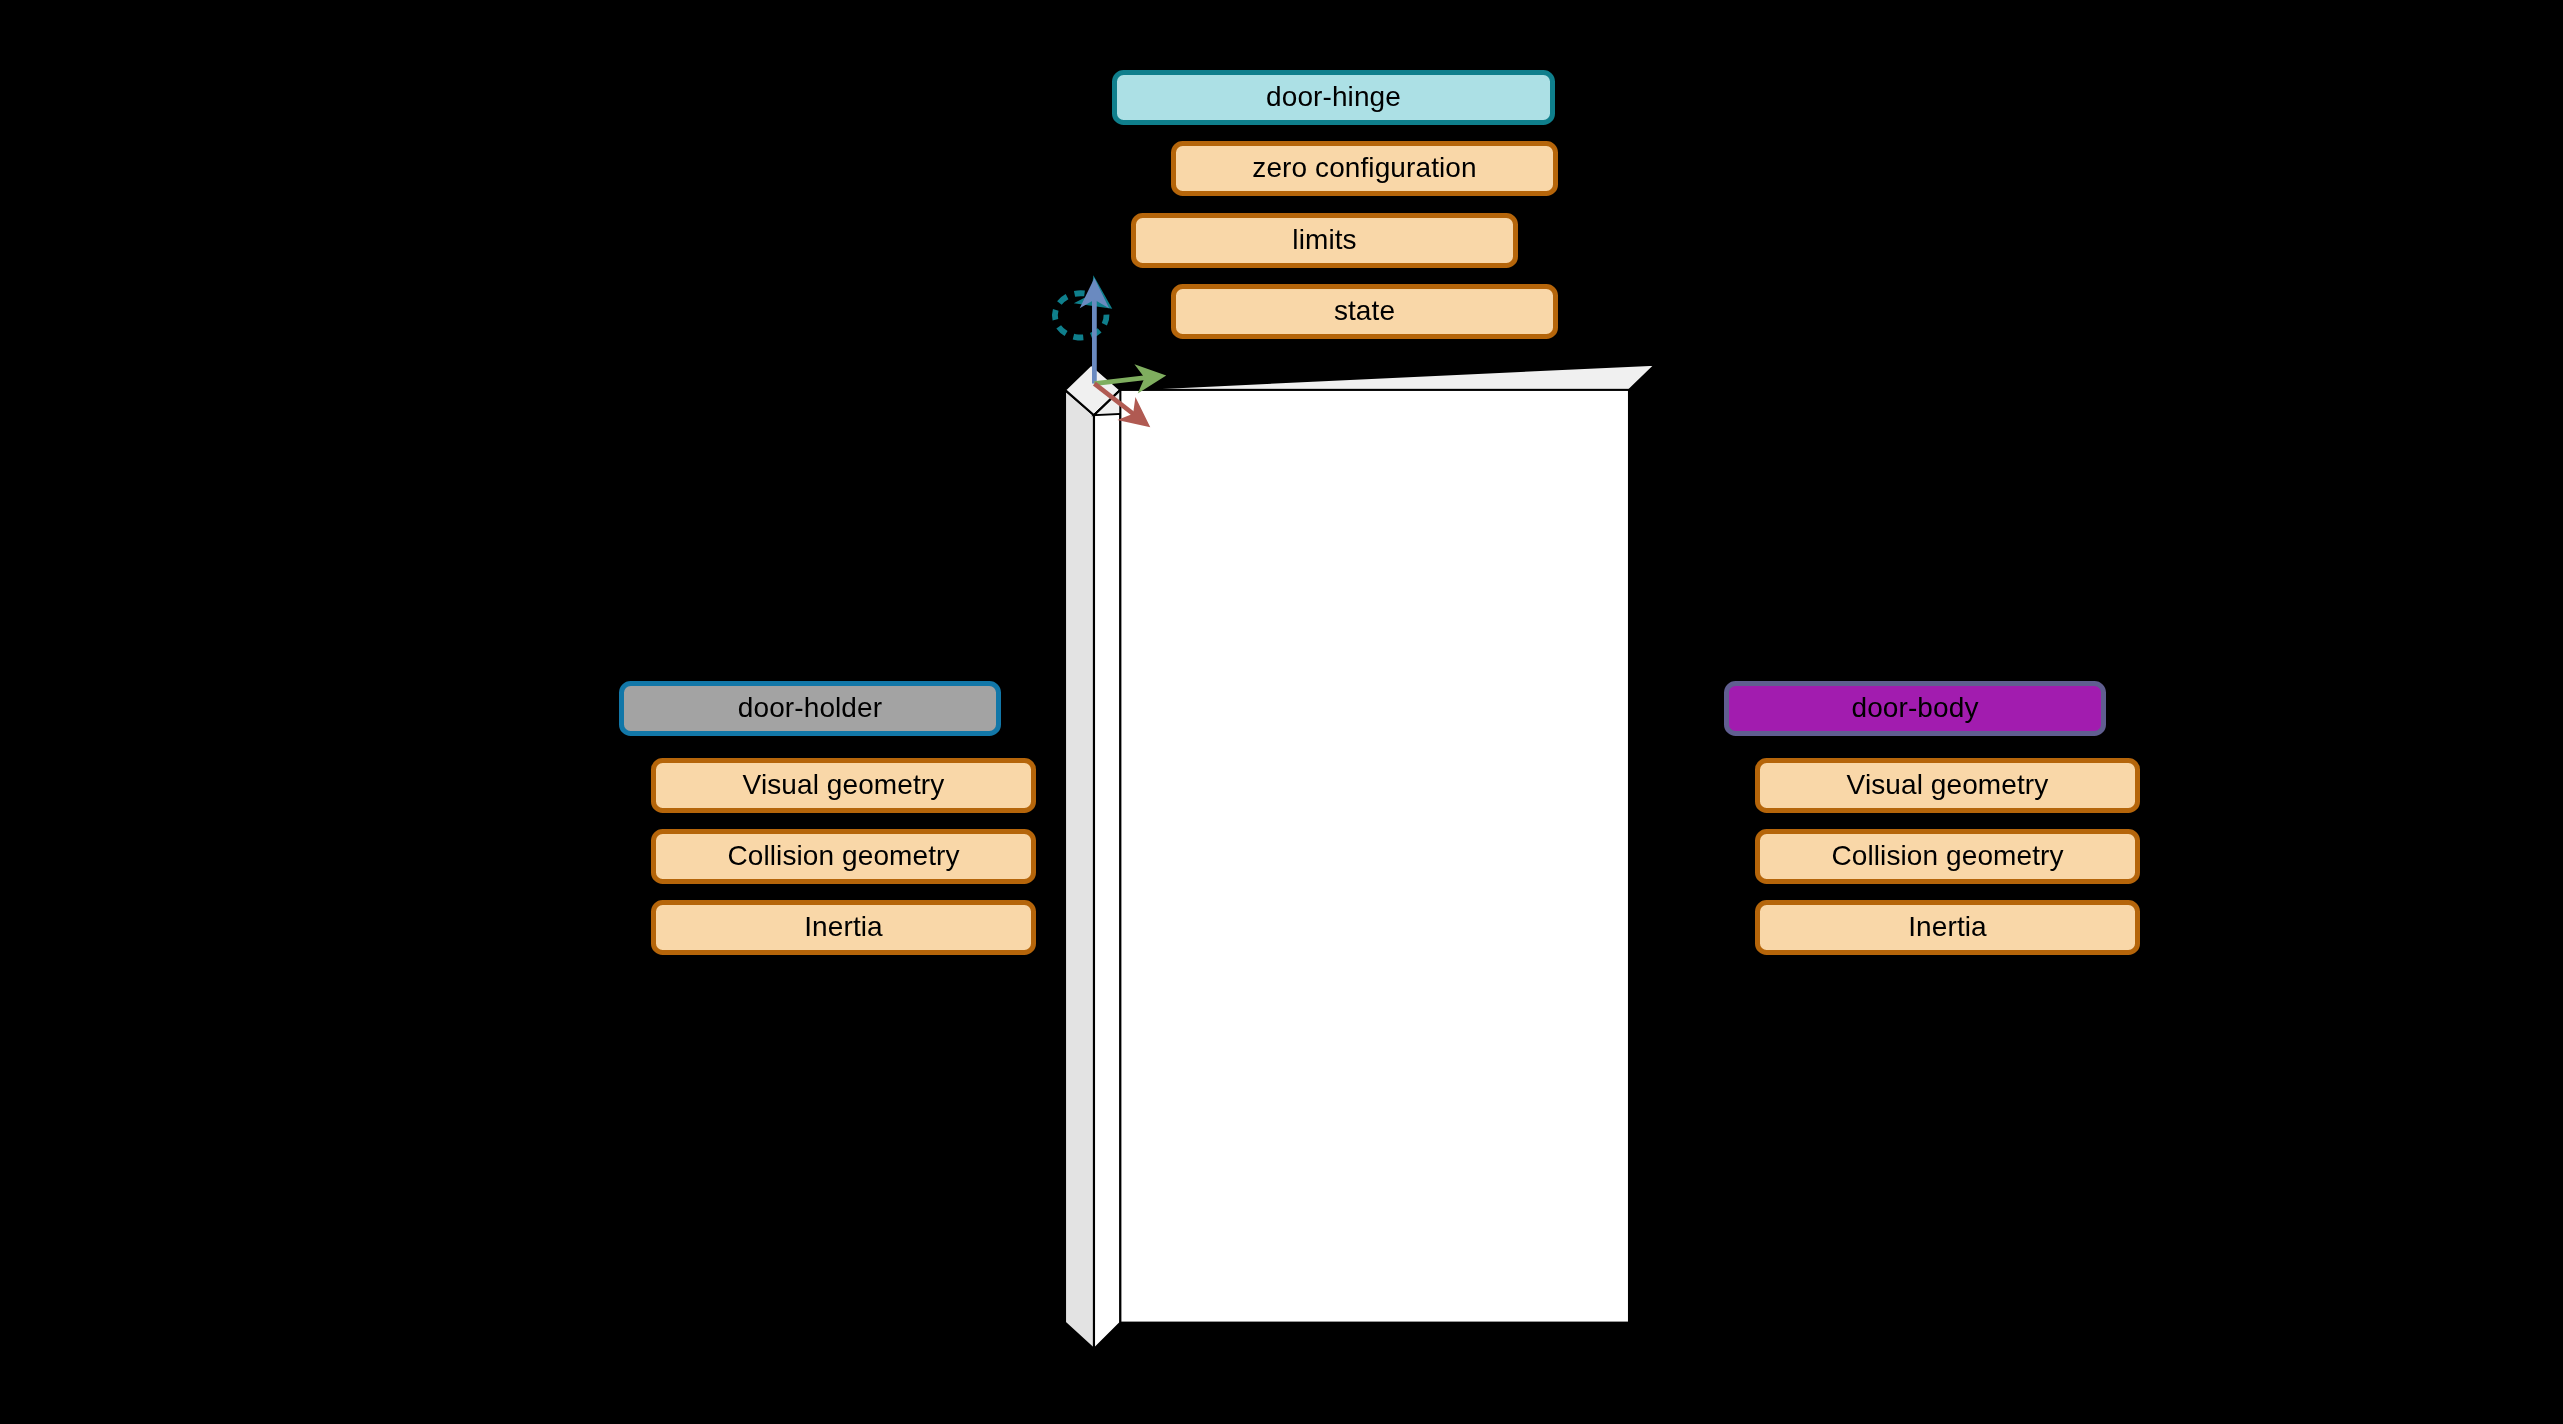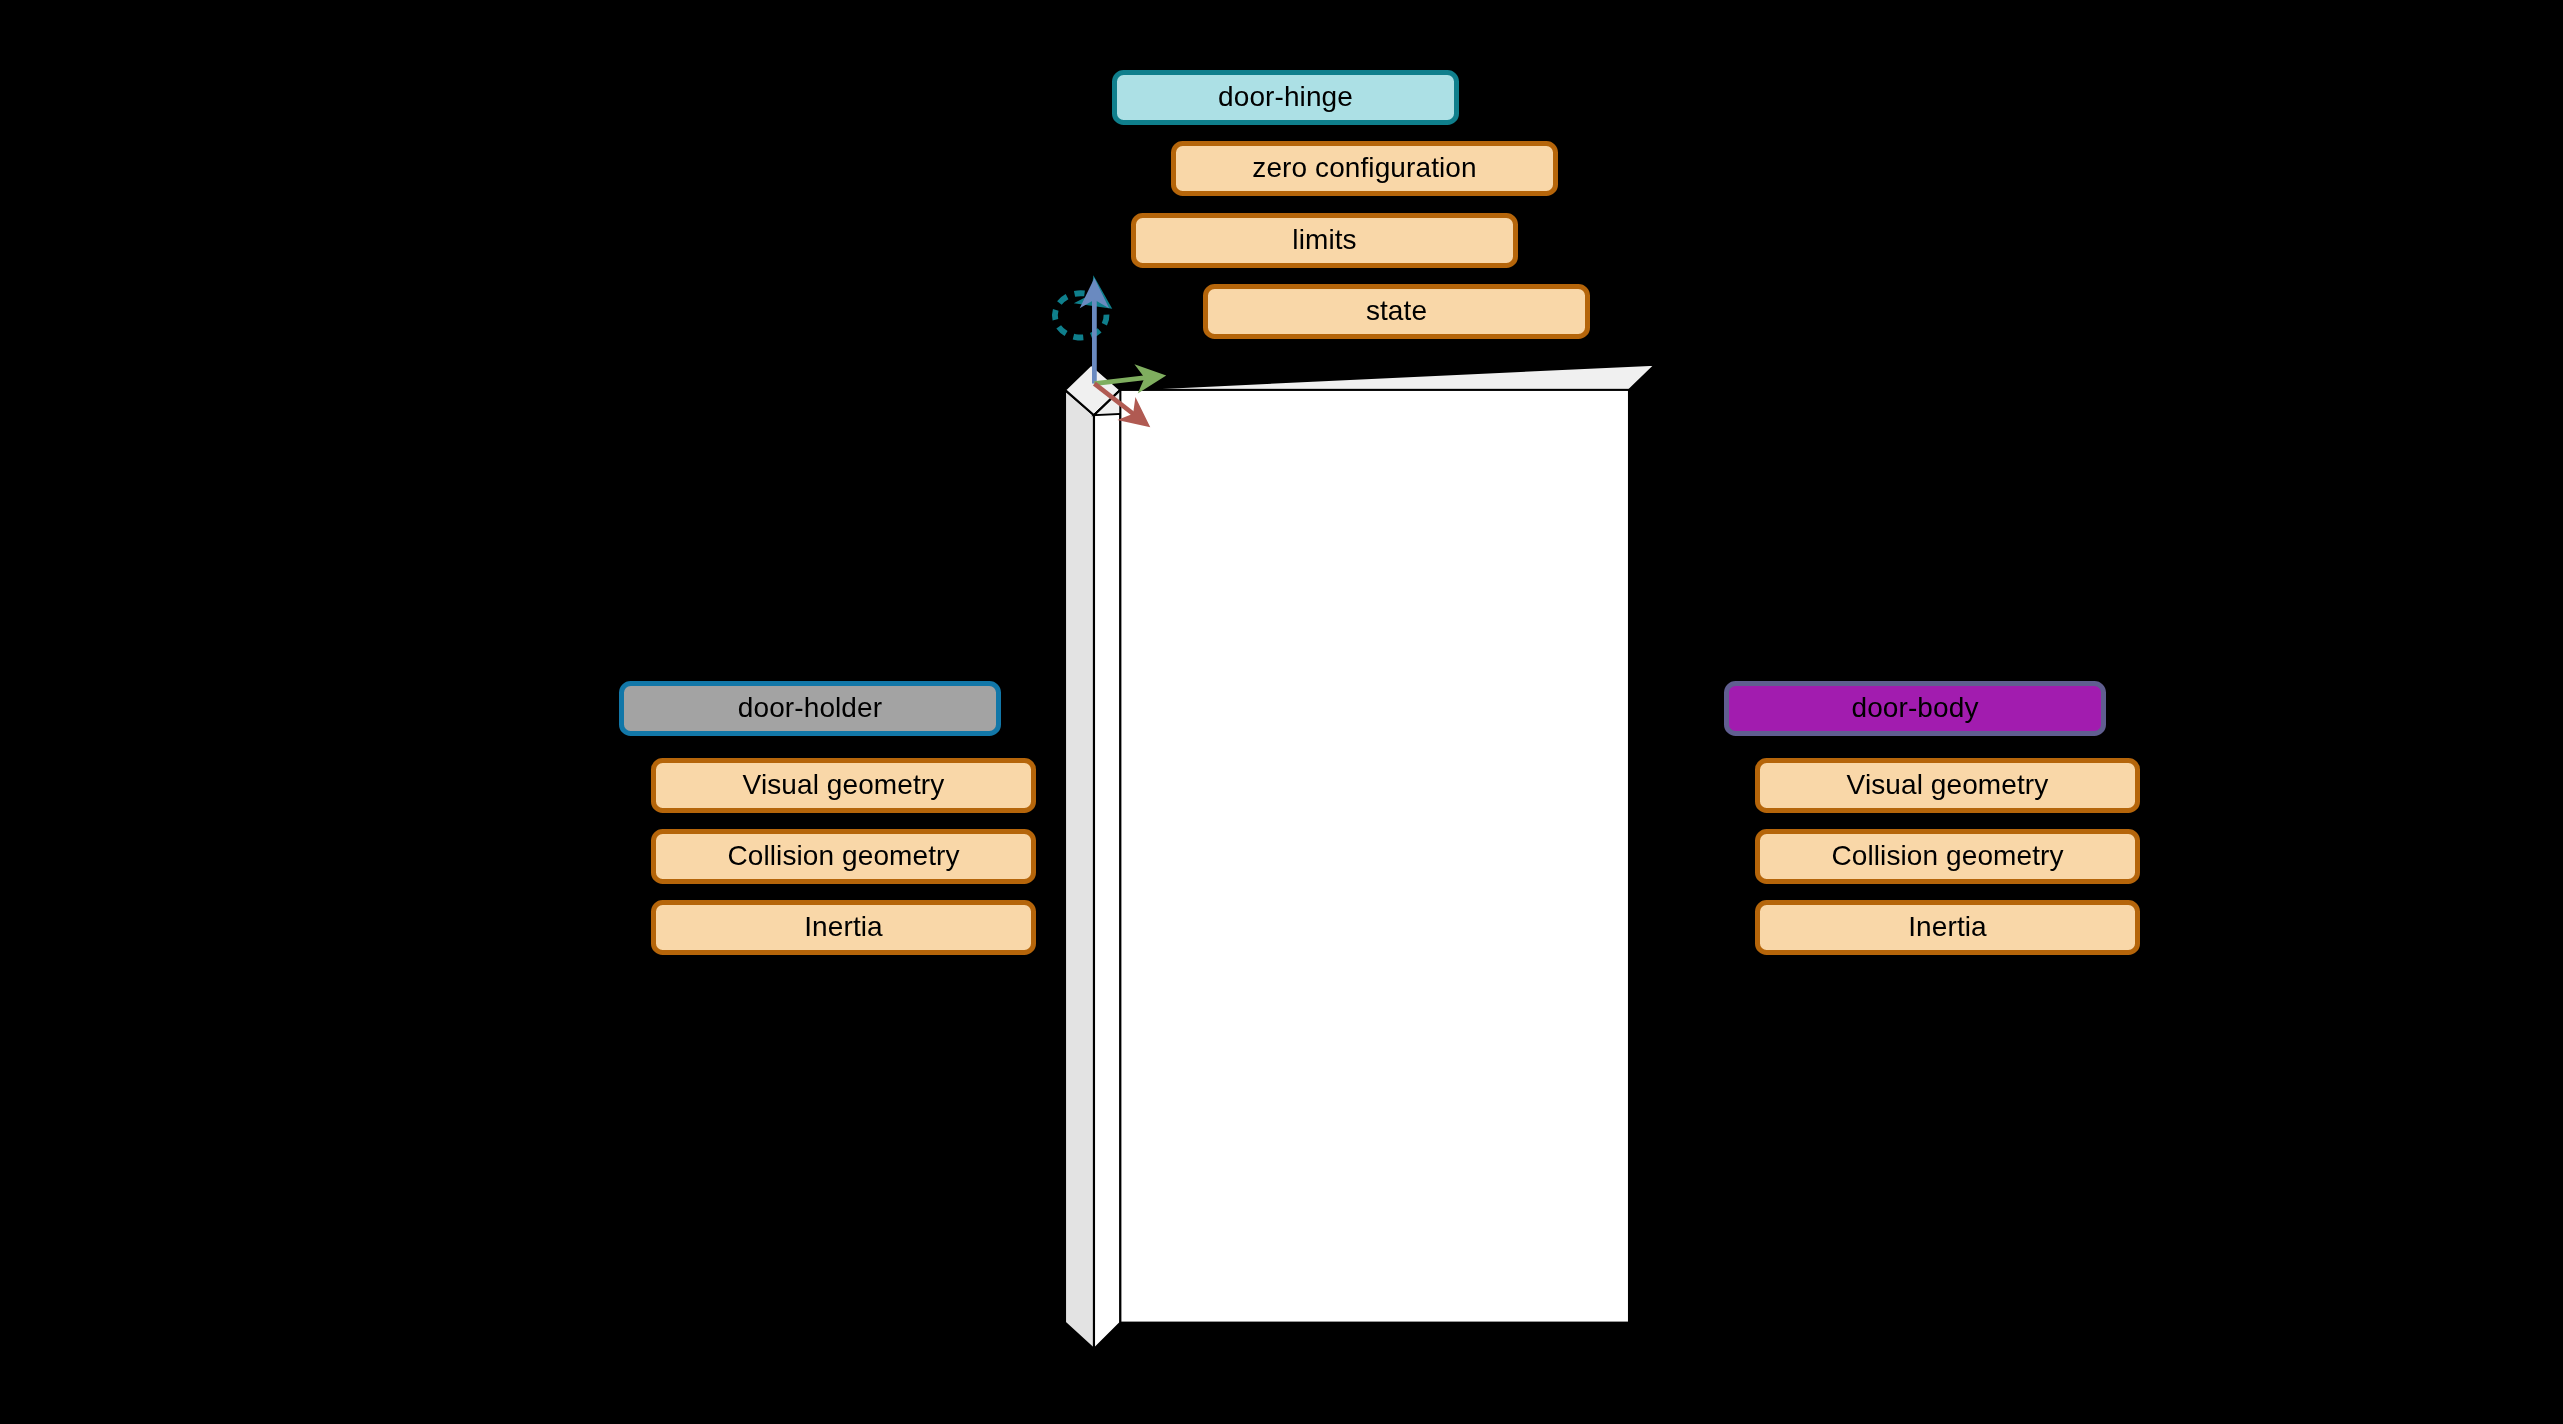--- a/index.html
+++ b/index.html
@@ -121,33 +121,33 @@
       <path d="M 109,77 A 49,42 0 1 1 91,46" fill="none" stroke="#0F7F8C" stroke-width="11" stroke-dasharray="19 15" stroke-linecap="butt" marker-end="url(#ah-arc)"></path>
 
       <line x1="86" y1="208" x2="86" y2="38" stroke="#6A8AC0" stroke-width="9" marker-end="url(#ah-z)"></line>
 
       <line x1="86" y1="208" x2="192" y2="196" stroke="#7FAE5F" stroke-width="9" marker-end="url(#ah-y)"></line>
 
       <line x1="86" y1="208" x2="168" y2="272" stroke="#B05A52" stroke-width="9" marker-end="url(#ah-x)"></line>
     </svg>
   </div>
 
-  <div class="node primary-hinge" style="left:1112px; top:70px; width:347px; height:55px;">
+  <div class="node primary-hinge" style="left:1112px; top:70px; width:443px; height:55px;">
     <span class="node-label">door-hinge</span>
   </div>
 
   <div class="node attr" style="left:1171px; top:141px; width:387px; height:55px;">
     <span class="node-label">zero configuration</span>
   </div>
 
   <div class="node attr" style="left:1131px; top:213px; width:387px; height:55px;">
     <span class="node-label">limits</span>
   </div>
 
-  <div class="node attr" style="left:1203px; top:284px; width:387px; height:55px;">
+  <div class="node attr" style="left:1171px; top:284px; width:387px; height:55px;">
     <span class="node-label">state</span>
   </div>
 
   <div class="node primary-holder" style="left:619px; top:681px; width:382px; height:55px;">
     <span class="node-label">door-holder</span>
   </div>
 
   <div class="node attr" style="left:651px; top:758px; width:385px; height:55px;">
     <span class="node-label">Visual geometry</span>
   </div>

